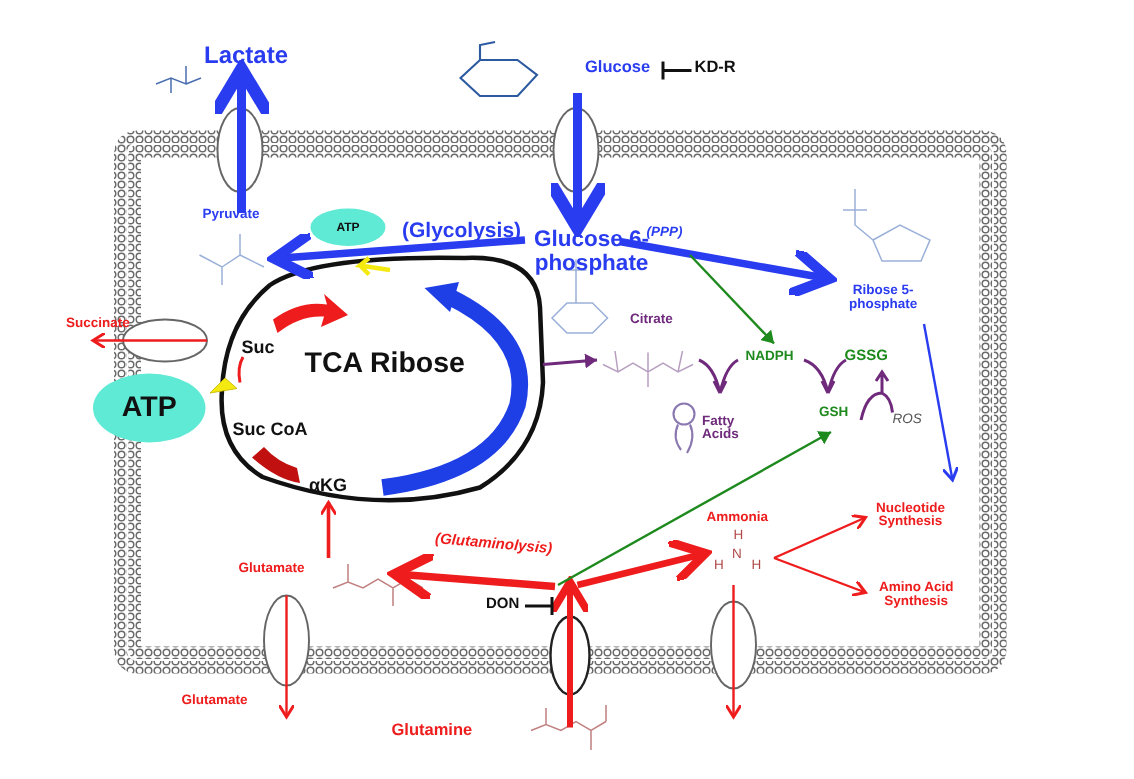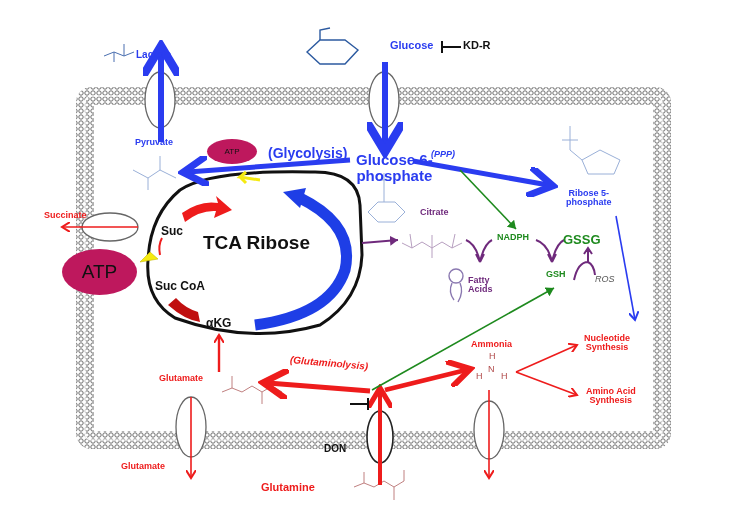--- a/index.html
+++ b/index.html
@@ -6,21 +6,21 @@
   body{width:756px;height:519px;overflow:hidden;position:relative;font-family:"Liberation Sans",sans-serif;}
   #stage{position:absolute;left:0;top:0;width:756px;height:519px;}
   .lbl{position:absolute;font-weight:bold;white-space:nowrap;line-height:1.05;}
   .blue{color:#2a3cf0;}
   .red{color:#ee1c1c;}
   .green{color:#1e8a1e;}
   .purple{color:#6f2a7c;}
   .black{color:#111;}
   .grey{color:#555;}
   .center{text-align:center;}
-  .ellipse-atp{position:absolute;background:#be185d;border-radius:50%;display:flex;align-items:center;justify-content:center;font-weight:normal;color:#111;}
+  .ellipse-atp{position:absolute;background:#5eead4;border-radius:50%;display:flex;align-items:center;justify-content:center;font-weight:bold;color:#111;}
 </style>
 </head>
 <body>
 
 <div id="stage">
 
 <svg width="756" height="519" viewBox="0 0 756 519" style="position:absolute;left:0;top:0">
   <defs>
     <pattern id="lipid" width="6" height="6" patternUnits="userSpaceOnUse">
       <circle cx="3" cy="3" r="2.2" fill="#fff" stroke="#6b6b6b" stroke-width="1"></circle>
@@ -150,21 +150,21 @@
   </g>
 </svg>
 
 <div class="ellipse-atp" style="left:207px;top:139px;width:50px;height:25px;font-size:8px;">
   <span>ATP</span>
 </div>
 <div class="ellipse-atp" style="left:62px;top:249px;width:75px;height:46px;font-size:19px;">
   <span>ATP</span>
 </div>
 
-<div class="lbl blue" style="left:136px;top:30px;font-size:10px;margin-top:20px;">Lactate</div>
+<div class="lbl blue" style="left:136px;top:30px;font-size:16px;">Lactate</div>
 <div class="lbl blue" style="left:390px;top:40px;font-size:11px;">Glucose</div>
 <div class="lbl black" style="left:463px;top:40px;font-size:11px;">KD-R</div>
 <div class="lbl red" style="left:44px;top:211px;font-size:9px;">Succinate</div>
 <div class="lbl red" style="left:121px;top:462px;font-size:9px;">Glutamate</div>
 <div class="lbl red" style="left:261px;top:482px;font-size:11px;">Glutamine</div>
 
 <div class="lbl blue" style="left:135px;top:138px;font-size:9px;">Pyruvate</div>
 <div class="lbl blue" style="left:268px;top:146px;font-size:14px;">(Glycolysis)</div>
 <div class="lbl blue center" style="left:356px;top:152px;font-size:15px;">
   <div>Glucose 6-</div>
@@ -181,27 +181,27 @@
 <div class="lbl black" style="left:155px;top:280px;font-size:12px;">Suc CoA</div>
 <div class="lbl black" style="left:206px;top:317px;font-size:12px;">αKG</div>
 
 <div class="lbl purple" style="left:420px;top:208px;font-size:9px;">Citrate</div>
 <div class="lbl purple" style="left:468px;top:276px;font-size:9px;">
   <div>Fatty</div>
   <div>Acids</div>
 </div>
 
 <div class="lbl green" style="left:497px;top:233px;font-size:9px;">NADPH</div>
-<div class="lbl green" style="left:563px;top:233px;font-size:13px;">GSSG</div>
+<div class="lbl green" style="left:563px;top:233px;font-size:10px;">GSSG</div>
 <div class="lbl green" style="left:546px;top:270px;font-size:9px;">GSH</div>
 <div class="lbl grey" style="left:595px;top:275px;font-size:9px;font-style:italic;font-weight:normal;">ROS</div>
 
 <div class="lbl red" style="left:159px;top:374px;font-size:9px;">Glutamate</div>
 <div class="lbl red" style="left:290px;top:355px;font-size:10px;font-style:italic;transform:rotate(5deg);transform-origin:left center;">(Glutaminolysis)</div>
-<div class="lbl black" style="left:324px;top:398px;font-size:10px;margin-top:46px;">DON</div>
+<div class="lbl black" style="left:324px;top:398px;font-size:10px;">DON</div>
 <div class="lbl red" style="left:471px;top:340px;font-size:9px;">Ammonia</div>
 <div class="lbl red center" style="left:584px;top:334px;font-size:9px;">
   <div>Nucleotide</div>
   <div>Synthesis</div>
 </div>
 <div class="lbl red center" style="left:586px;top:387px;font-size:9px;">
   <div>Amino Acid</div>
   <div>Synthesis</div>
 </div>
 

